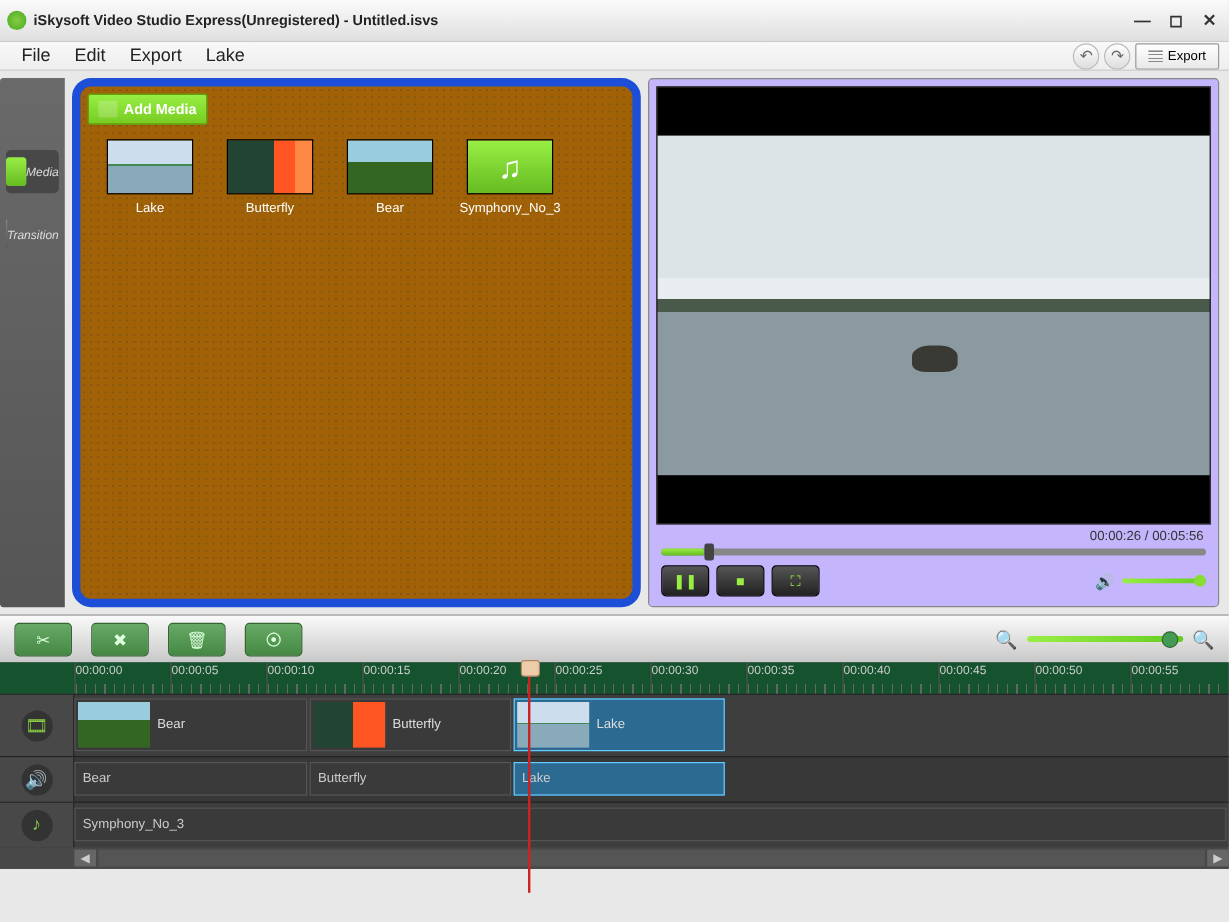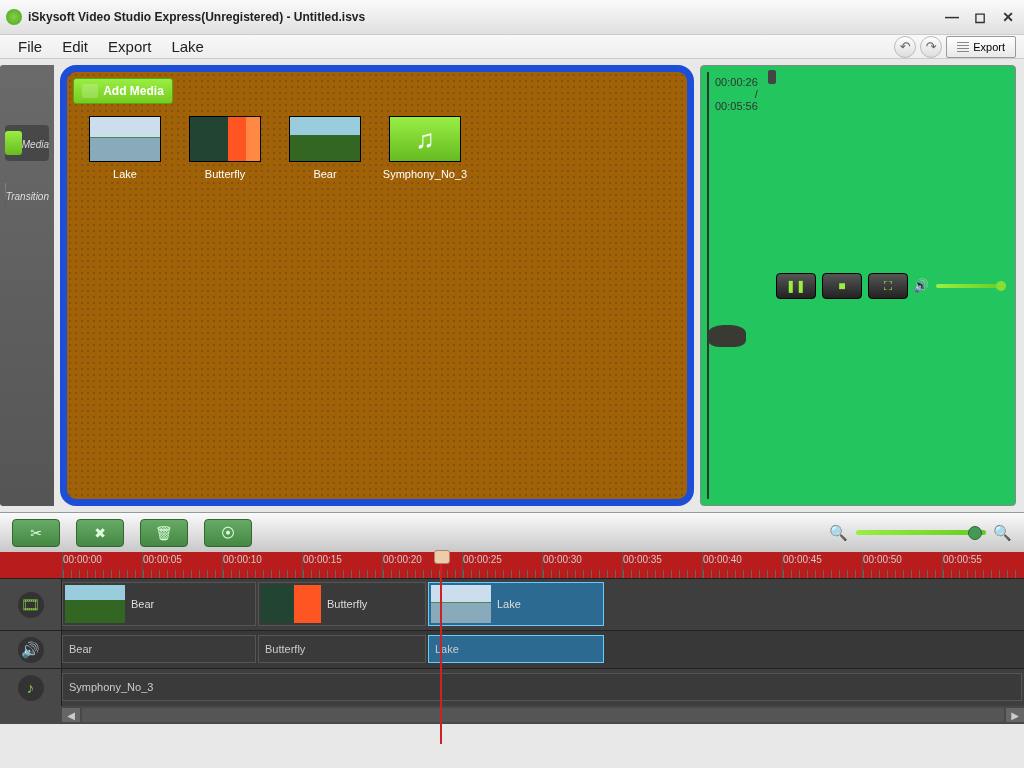--- a/index.html
+++ b/index.html
@@ -34,21 +34,21 @@
 .addmedia .aico { width: 16px; height: 14px; background: #fff3; border-radius: 2px; position:relative; }
 .medialist { position: relative; display: flex; gap: 28px; padding: 6px 22px; }
 .thumb { display:flex; flex-direction:column; align-items:center; width: 72px; }
 .thimg { width: 72px; height: 46px; border: 1px solid #000; background: #223; position:relative; }
 .thimg.lake { background: linear-gradient(#cde 0 45%,#485 45% 48%,#8ab 48% 100%); }
 .thimg.butterfly { background: linear-gradient(90deg,#243 0 55%,#f52 55% 80%,#f84 80% 100%); }
 .thimg.bear { background: linear-gradient(#9cd 0 40%,#362 40% 100%); }
 .thimg.audio { background: linear-gradient(#9e4,#6b2); display:flex; align-items:center; justify-content:center; color:#fff; font-size:26px; }
 .thlbl { font-size: 11px; color: #fff; margin-top: 6px; text-align:center; white-space:nowrap; }
 
-.preview { width: 316px; background: #22c55e; border: 1px solid #888; border-radius: 4px; padding: 6px; display:flex; }
+.preview { width: 476px; background: #c4b5fd; border: 1px solid #888; border-radius: 4px; padding: 6px; display:flex; flex-direction:column; }
 .pvscreen { flex:1; background: #000; border: 1px solid #333; display:flex; align-items:center; justify-content:center; }
 .pvimg { width: 100%; height: 78%; background: linear-gradient(#dce4e8 0 42%,#e8eef0 42% 48%,#4a5a4a 48% 52%,#8a9aa0 52% 100%); position:relative; }
 .pvimg::after { content:""; position:absolute; left:46%; top:62%; width:38px; height:22px; background:#3a3a35; border-radius:40% 40% 30% 30%; }
 .pvtime { text-align: right; font-size: 11px; color: #333; padding: 4px 6px 2px; }
 .pvprogress { height: 6px; background: #888; border-radius: 3px; position: relative; margin: 2px 4px 6px; }
 .pvprogress .pbar { position:absolute; left:0; top:0; height:100%; width:8%; background: linear-gradient(#9e4,#6b2); border-radius:3px; }
 .pvprogress .pknob { position:absolute; left:8%; top:-4px; width:8px; height:14px; background:#444; border-radius:2px; }
 .pvctl { display:flex; align-items:center; gap:6px; padding: 2px 4px; }
 .pbtn { width: 40px; height: 26px; background: linear-gradient(#555,#222); border: 1px solid #000; border-radius: 4px; display:flex; align-items:center; justify-content:center; color:#9e4; font-size:12px; cursor:pointer; }
 .vol { margin-left:auto; display:flex; align-items:center; gap:6px; }
@@ -56,21 +56,21 @@
 .volslider::after { content:""; position:absolute; right:0; top:-3px; width:10px; height:10px; background:#8d3; border-radius:50%; }
 
 .toolbar2 { height: 40px; background: linear-gradient(#fafafa,#c8c8c8); display:flex; align-items:center; padding: 0 12px; gap: 16px; border-top:1px solid #999; }
 .tbtn { width: 48px; height: 28px; background: linear-gradient(#6a6,#484); border: 1px solid #363; border-radius: 4px; display:flex; align-items:center; justify-content:center; color: #dfd; font-size: 14px; cursor:pointer; }
 .zoomgrp { margin-left:auto; display:flex; align-items:center; gap:8px; }
 .zi { width:18px; height:18px; display:flex; align-items:center; justify-content:center; color:#555; font-size:15px; cursor:pointer; }
 .zslider { width: 130px; height: 5px; background: linear-gradient(90deg,#9e4,#6c2); border-radius:3px; position:relative; }
 .zslider::after { content:""; position:absolute; right:4px; top:-4px; width:12px; height:12px; background:#495; border-radius:50%; border:1px solid #363; }
 
 .timeline { background: #383838; }
-.ruler { height: 26px; background: #b91c1c; display:flex; position:relative; padding-left:62px; }
+.ruler { height: 26px; background: #14532d; display:flex; position:relative; padding-left:62px; }
 .rcell { width: 80px; font-size: 10px; color: #ccc; padding-top: 2px; border-left: 1px solid #555; position:relative; }
 .rcell::after { content:""; position:absolute; left:0; bottom:0; width:100%; height:8px; background: repeating-linear-gradient(90deg,#666 0 1px,transparent 1px 8px); }
 .playhead { position:absolute; left: 440px; top: 0; width: 2px; height: 192px; background: #c22; z-index: 5; }
 .playhead::before { content:""; position:absolute; top:-2px; left:-6px; width:14px; height:12px; background:#eca; border:1px solid #a86; border-radius:3px; }
 
 .track { height: 52px; display:flex; border-top: 1px solid #222; background:#3e3e3e; }
 .track.alt { background:#383838; }
 .track.short { height: 38px; }
 .trackhead { width: 62px; display:flex; align-items:center; justify-content:center; background: #484848; border-right: 1px solid #222; }
 .trico { width: 26px; height: 26px; border-radius: 50%; background: #333; display:flex; align-items:center; justify-content:center; color:#8c4; font-size:15px; }

